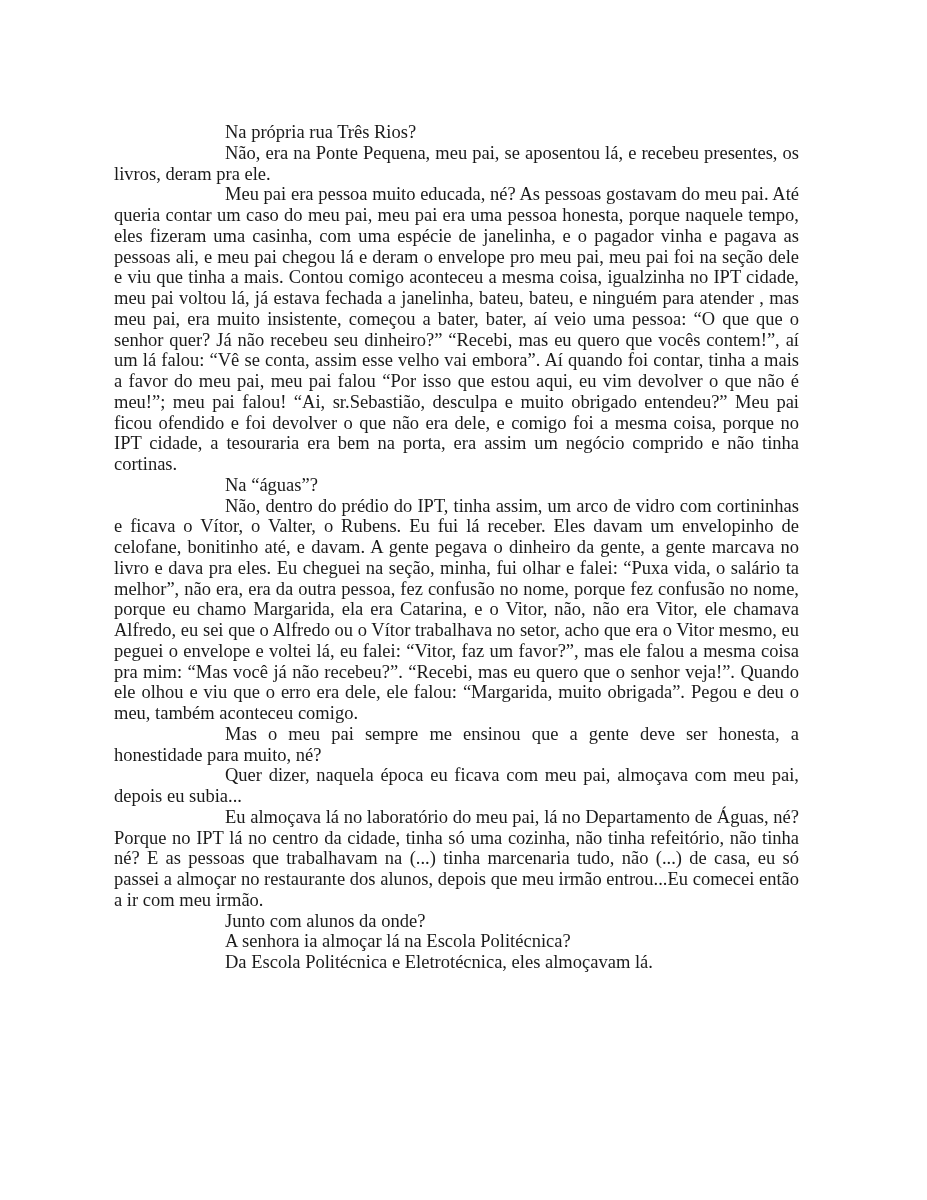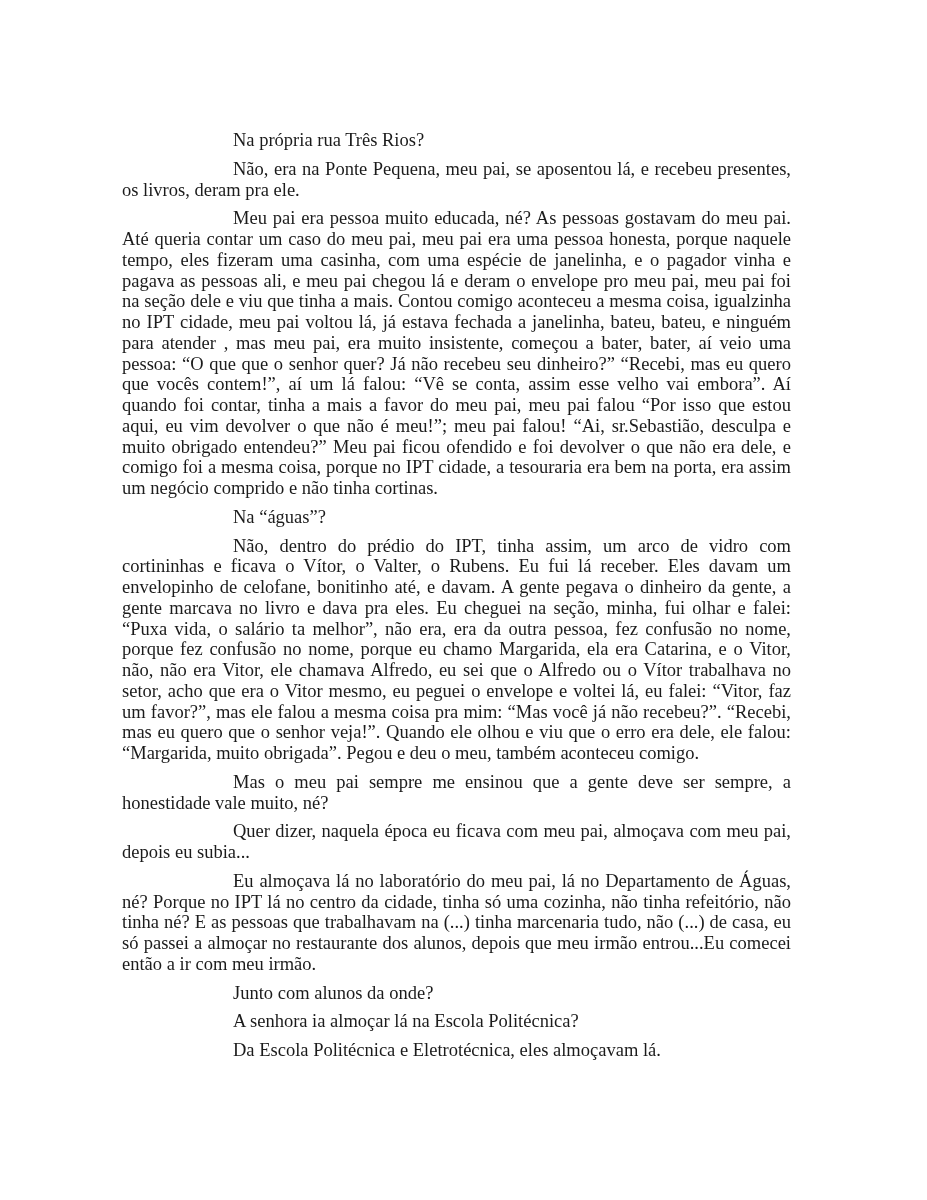--- a/index.html
+++ b/index.html
@@ -19,35 +19,35 @@
     left: 114px;
     top: 122px;
     width: 685px;
     font-family: "Liberation Serif", serif;
     font-size: 18.5px;
     line-height: 20.75px;
     color: #1b1b1b;
     text-align: justify;
   }
   .para {
-    margin: 8px;
+    margin: 0;
     padding: 0;
     text-indent: 111px;
   }
 </style>
 </head>
 <body>
 
 <div class="page">
   <div class="text-block" style="color: rgb(27, 27, 27);">
       <p class="para">Na própria rua Três Rios?</p>
       <p class="para">Não, era na Ponte Pequena, meu pai, se aposentou lá, e recebeu presentes, os livros, deram pra ele.</p>
       <p class="para">Meu pai era pessoa muito educada, né? As pessoas gostavam do meu pai. Até queria contar um caso do meu pai, meu pai era uma pessoa honesta, porque naquele tempo, eles fizeram uma casinha, com uma espécie de janelinha, e o pagador vinha e pagava as pessoas ali, e meu pai chegou lá e deram o envelope pro meu pai, meu pai foi na seção dele e viu que tinha a mais. Contou comigo aconteceu a mesma coisa, igualzinha no IPT cidade, meu pai voltou lá, já estava fechada a janelinha, bateu, bateu, e ninguém para atender , mas meu pai, era muito insistente, começou a bater, bater, aí veio uma pessoa: “O que que o senhor quer? Já não recebeu seu dinheiro?” “Recebi, mas eu quero que vocês contem!”, aí um lá falou: “Vê se conta, assim esse velho vai embora”. Aí quando foi contar, tinha a mais a favor do meu pai, meu pai falou “Por isso que estou aqui, eu vim devolver o que não é meu!”; meu pai falou! “Ai, sr.Sebastião, desculpa e muito obrigado entendeu?” Meu pai ficou ofendido e foi devolver o que não era dele, e comigo foi a mesma coisa, porque no IPT cidade, a tesouraria era bem na porta, era assim um negócio comprido e não tinha cortinas.</p>
       <p class="para">Na “águas”?</p>
       <p class="para">Não, dentro do prédio do IPT, tinha assim, um arco de vidro com cortininhas e ficava o Vítor, o Valter, o Rubens. Eu fui lá receber. Eles davam um envelopinho de celofane, bonitinho até, e davam. A gente pegava o dinheiro da gente, a gente marcava no livro e dava pra eles. Eu cheguei na seção, minha, fui olhar e falei: “Puxa vida, o salário ta melhor”, não era, era da outra pessoa, fez confusão no nome, porque fez confusão no nome, porque eu chamo Margarida, ela era Catarina, e o Vitor, não, não era Vitor, ele chamava Alfredo, eu sei que o Alfredo ou o Vítor trabalhava no setor, acho que era o Vitor mesmo, eu peguei o envelope e voltei lá, eu falei: “Vitor, faz um favor?”, mas ele falou a mesma coisa pra mim: “Mas você já não recebeu?”. “Recebi, mas eu quero que o senhor veja!”. Quando ele olhou e viu que o erro era dele, ele falou: “Margarida, muito obrigada”. Pegou e deu o meu, também aconteceu comigo.</p>
-      <p class="para">Mas o meu pai sempre me ensinou que a gente deve ser sempre, a honestidade vale muito, né?</p>
+      <p class="para">Mas o meu pai sempre me ensinou que a gente deve ser honesta, a honestidade para muito, né?</p>
       <p class="para">Quer dizer, naquela época eu ficava com meu pai, almoçava com meu pai, depois eu subia...</p>
       <p class="para">Eu almoçava lá no laboratório do meu pai, lá no Departamento de Águas, né? Porque no IPT lá no centro da cidade, tinha só uma cozinha, não tinha refeitório, não tinha né? E as pessoas que trabalhavam na (...) tinha marcenaria tudo, não (...) de casa, eu só passei a almoçar no restaurante dos alunos, depois que meu irmão entrou...Eu comecei então a ir com meu irmão.</p>
       <p class="para">Junto com alunos da onde?</p>
       <p class="para">A senhora ia almoçar lá na Escola Politécnica?</p>
       <p class="para">Da Escola Politécnica e Eletrotécnica, eles almoçavam lá.</p>
     </div>
 </div>
 
 </body></html>

